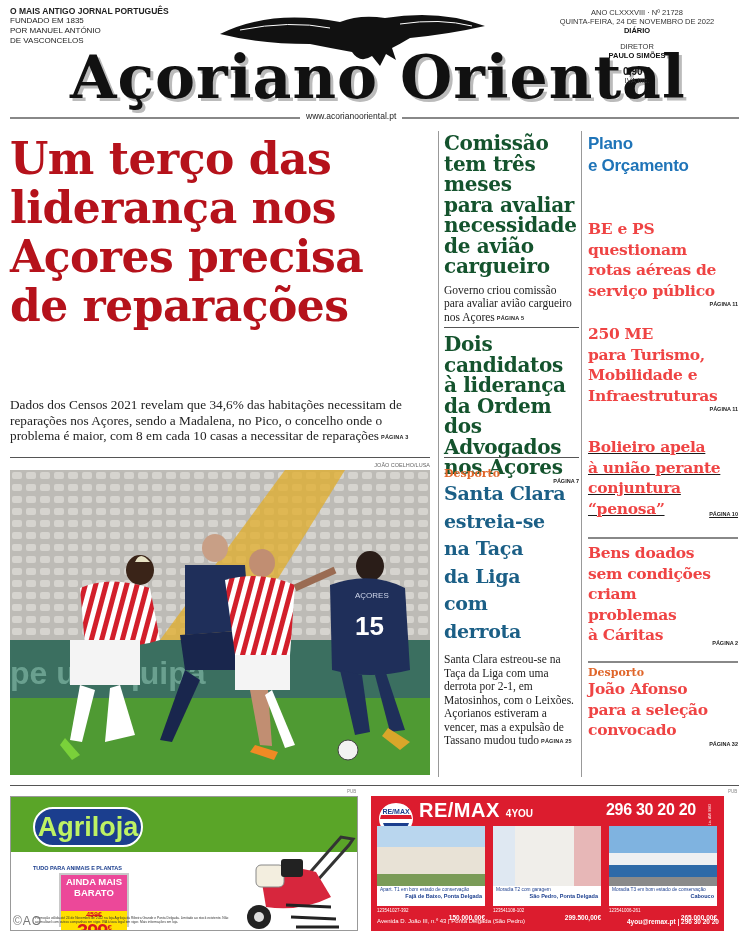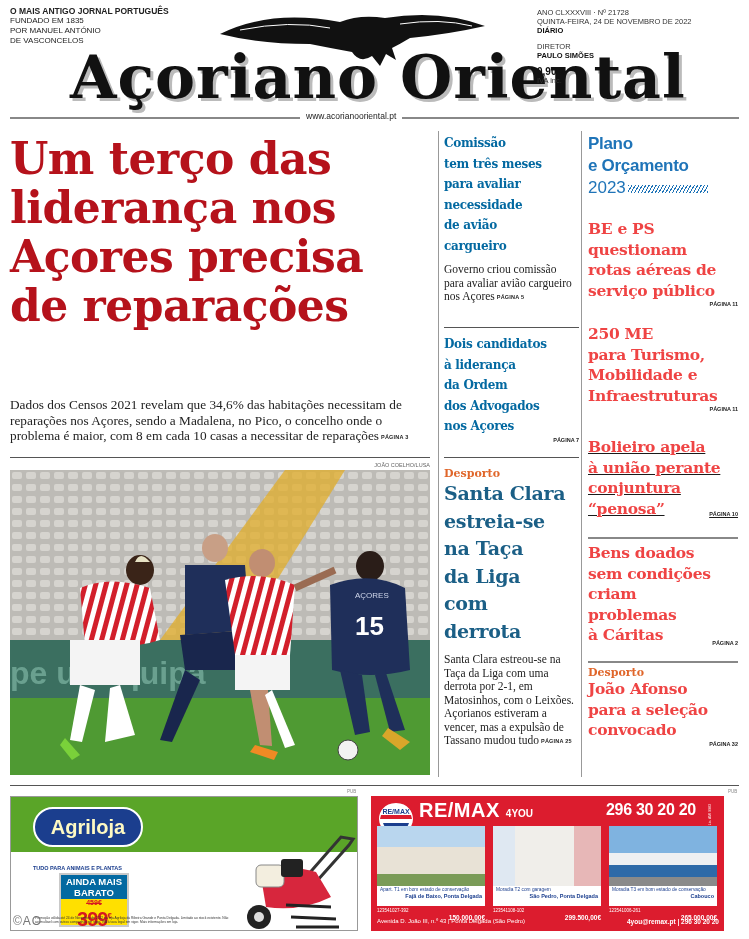--- a/index.html
+++ b/index.html
@@ -4,21 +4,21 @@
 <style>
   * { box-sizing: border-box; margin: 0; padding: 0; }
   html, body { width: 749px; height: 939px; background: #fff; overflow: hidden; }
   body { position: relative; font-family: "DejaVu Serif", serif; color: #1a1a1a; }
 
   .abs { position: absolute; }
 
   
   .mast-left { left: 10px; top: 6px; width: 180px; font-family: "Liberation Sans", sans-serif; font-size: 8px; line-height: 10px; color: #222; }
   .mast-left .b { font-weight: bold; font-size: 8.5px; }
-  .mast-right { right: 12px; top: 8px; width: 200px; text-align: left; font-family: "Liberation Sans", sans-serif; font-size: 7.5px; line-height: 9px; color: #333; }
+  .mast-right { right: 12px; top: 8px; width: 200px; text-align: center; font-family: "Liberation Sans", sans-serif; font-size: 7.5px; line-height: 9px; color: #333; }
   .mast-right .b { font-weight: bold; color: #111; }
   .mast-right .gap { height: 7px; }
   .mast-right .price { font-weight: bold; font-size: 10px; color: #111; }
 
   .logo { left: 70px; top: 28px; width: 540px; height: 80px; }
   .logo-text { position: absolute; left: 0; top: 14px; width: 540px; text-align: center; font-family: "DejaVu Serif", serif; font-weight: bold; font-size: 60px; letter-spacing: 1px; color: #111; text-shadow: 3px 3px 0 #bbb; white-space: nowrap; }
   .eagle { position: absolute; left: 140px; top: -24px; }
 
   .url-rule { left: 10px; top: 117px; width: 729px; height: 2px; background: #888; }
   .url { left: 300px; top: 111px; padding: 0 6px; background: #fff; font-family: "Liberation Sans", sans-serif; font-size: 8.5px; color: #222; }
@@ -31,21 +31,21 @@
   .credit { left: 300px; top: 462px; width: 130px; text-align: right; font-family: "Liberation Sans", sans-serif; font-size: 5.5px; color: #666; }
 
   
   .photo { left: 10px; top: 470px; width: 420px; height: 305px; overflow: hidden; background: linear-gradient(#c7c5bf 0%, #b5b3ae 55%, #3e6e5b 58%, #4f9a3a 62%, #4c8c2c 100%); }
 
   
   .vrule { width: 1px; background: #999; }
 
   
   .mid { left: 444px; width: 135px; }
-  .h-mid { font-family: "DejaVu Serif", serif; font-weight: bold; font-size: 12px; line-height: 20.5px; color: #0369a1; letter-spacing: -0.3px; }
+  .h-mid { font-family: "DejaVu Serif", serif; font-weight: bold; font-size: 20px; line-height: 20.5px; color: #14532d; letter-spacing: -0.3px; }
   .body-mid { font-family: "Liberation Serif", serif; font-size: 11.5px; line-height: 13.5px; color: #222; }
   .pg-right { text-align: right; font-family: "Liberation Sans", sans-serif; font-weight: bold; font-size: 5.5px; color: #222; }
   .hr-mid { height: 1px; background: #555; }
 
   .kicker { font-family: "DejaVu Serif", serif; font-weight: bold; font-size: 11px; color: #e0662a; }
   .sc-title { font-family: "DejaVu Serif", serif; font-weight: bold; font-size: 19px; line-height: 27.5px; color: #1b5f86; letter-spacing: -0.3px; }
 
   
   .right { left: 588px; width: 150px; }
   .plano { font-family: "Liberation Sans", sans-serif; font-weight: bold; font-size: 17px; line-height: 22px; color: #1f74b8; letter-spacing: -0.3px; }
@@ -54,24 +54,24 @@
   .h-right { font-family: "DejaVu Serif", serif; font-weight: bold; font-size: 15.5px; line-height: 20.5px; color: #ef4444; letter-spacing: -0.3px; }
   .hr-right { height: 2px; background: #888; }
 
   
   .ads-rule { left: 10px; top: 785px; width: 729px; height: 1px; background: #555; }
   .pub { font-family: "Liberation Sans", sans-serif; font-size: 4.5px; color: #888; }
 
   .agri { left: 10px; top: 796px; width: 348px; height: 135px; border: 1px solid #999; background: #fff; overflow: hidden; }
   .agri-green { position: absolute; left: 0; top: 0; width: 100%; height: 55px; background: #5aa528; }
   .agri-logo { position: absolute; left: 22px; top: 10px; width: 110px; height: 40px; background: #1b3e8e; border-radius: 20px; border: 2px solid #fff; text-align: center; }
-  .agri-logo span { font-family: "Liberation Sans", sans-serif; font-weight: bold; font-size: 20px; line-height: 36px; color: #fef9c3; }
+  .agri-logo span { font-family: "Liberation Sans", sans-serif; font-weight: bold; font-size: 27px; line-height: 36px; color: #bef264; }
   .agri-tag { position: absolute; left: 22px; top: 68px; font-family: "Liberation Sans", sans-serif; font-weight: bold; font-size: 5.5px; color: #1b3e8e; }
   .agri-badge { position: absolute; left: 48px; top: 76px; width: 70px; height: 54px; border: 2px solid #c9c9c9; }
-  .agri-badge .red { height: 24px; background: #0369a1; color: #fff; font-family: "Liberation Sans", sans-serif; font-weight: bold; font-size: 9.5px; line-height: 11px; text-align: center; padding-top: 1px; }
+  .agri-badge .red { height: 36px; background: #ec4899; color: #fff; font-family: "Liberation Sans", sans-serif; font-weight: bold; font-size: 9.5px; line-height: 11px; text-align: center; padding-top: 1px; }
   .agri-badge .yel { height: 26px; background: #ffe000; text-align: center; position: relative; }
   .agri-badge .old { font-family: "Liberation Sans", sans-serif; font-weight: bold; font-size: 7px; color: #d71920; text-decoration: line-through; line-height: 8px; }
   .agri-badge .new { font-family: "Liberation Sans", sans-serif; font-weight: bold; font-size: 20px; color: #d71920; line-height: 18px; letter-spacing: -1px; }
   .agri-badge .new small { font-size: 8px; vertical-align: 8px; }
   .agri-prod { position: absolute; left: 126px; top: 85px; font-family: "Liberation Sans", sans-serif; color: #111; }
   .agri-prod .name { font-weight: bold; font-size: 9px; line-height: 11px; }
   .agri-prod .brand { font-weight: bold; font-style: italic; font-size: 5px; color: #7a5a00; line-height: 7px; }
   .agri-prod .spec { font-weight: bold; font-size: 8px; line-height: 10px; }
   .agri-prod .spec2 { font-size: 7px; line-height: 9px; color: #333; }
   .agri-prod .code { font-size: 4.5px; line-height: 6px; color: #333; }
@@ -231,21 +231,20 @@
     <div>derrota</div>
   </div>
   <div class="body-mid" style="margin-top:8px;">
     <span>Santa Clara estreou-se na Taça da Liga com uma derrota por 2-1, em Matosinhos, com o Leixões. Açorianos estiveram a vencer, mas a expulsão de Tassano mudou tudo</span><span class="pg">PÁGINA 25</span>
   </div>
 </div>
 
 <div class="abs right" style="top:133px;">
   <div class="plano">Plano</div>
   <div class="plano">e Orçamento</div>
-  <div class="plano-year"><span>2023</span><span class="hatch"></span></div>
 </div>
 
 <div class="abs right" style="top:219px;">
   <div class="h-right">
     <div>BE e PS</div>
     <div>questionam</div>
     <div>rotas aéreas de</div>
     <div>serviço público</div>
   </div>
   <div class="pg-right">PÁGINA 11</div>

